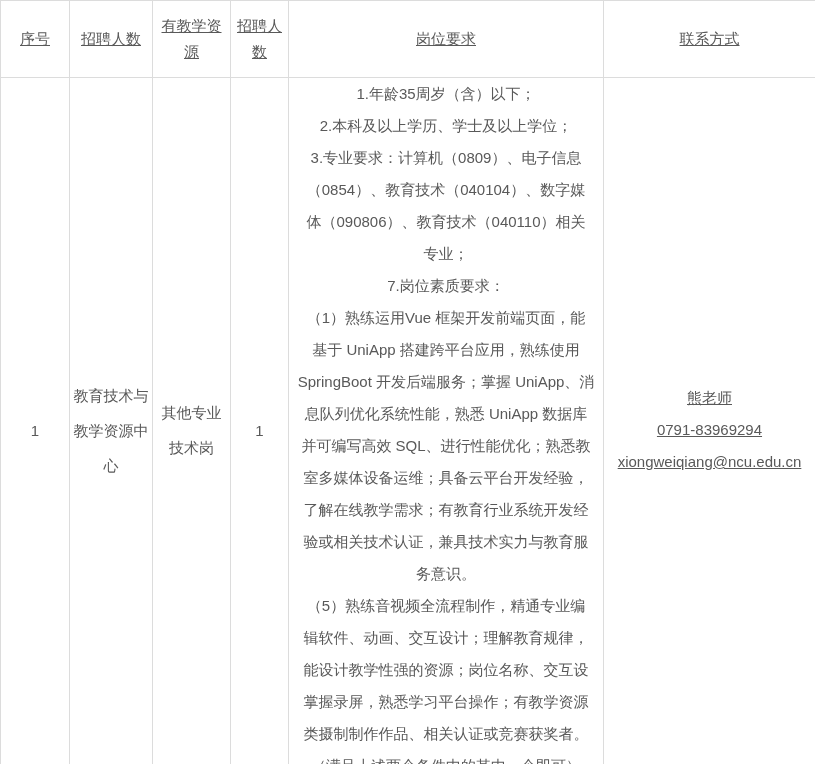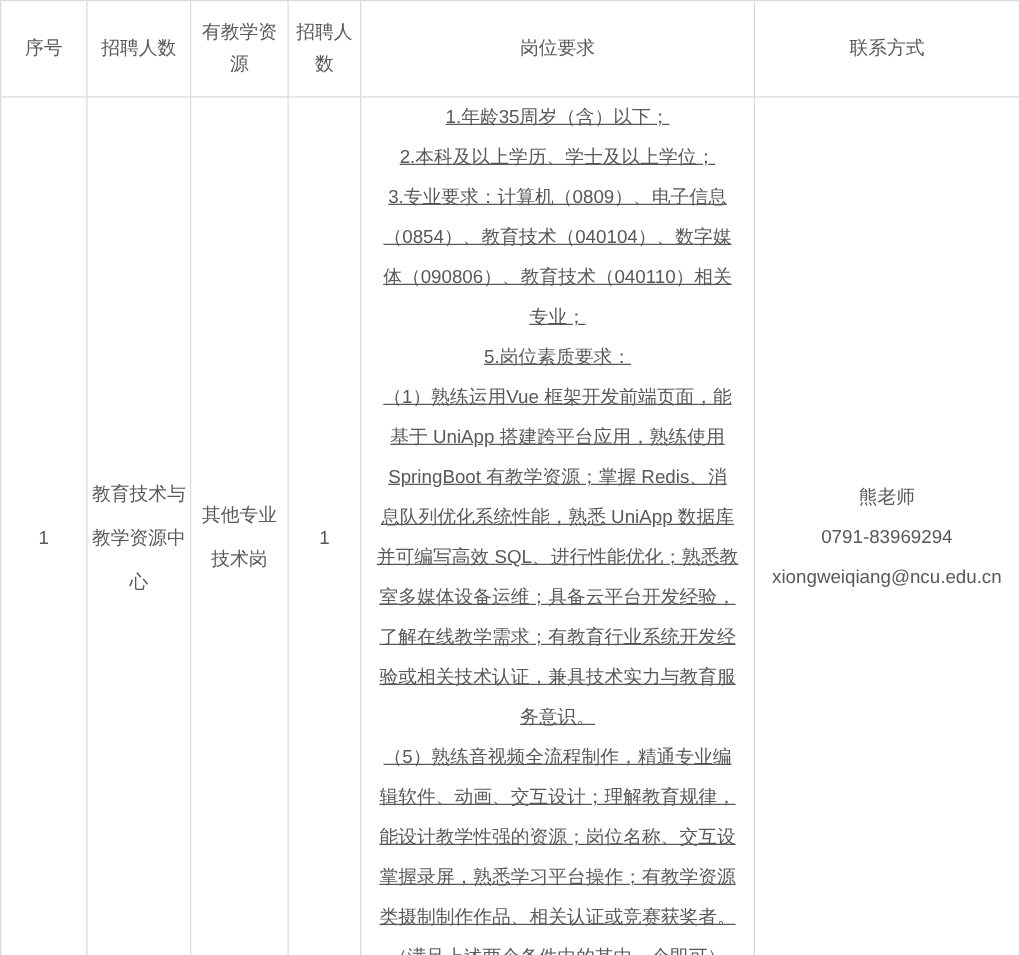--- a/index.html
+++ b/index.html
@@ -25,37 +25,38 @@
     text-align: center;
     vertical-align: middle;
     font-weight: normal;
     font-size: 15px;
     padding: 0 2px;
     overflow: hidden;
     word-break: break-all;
   }
   thead tr {
     height: 77px;
+    text-decoration: underline;
   }
   thead th {
     line-height: 26px;
   }
   td.side-cell {
     line-height: 35px;
   }
   td.req-cell {
     padding: 4px 4px 0 4px;
   }
   td.req-cell .req-lines div {
     line-height: 32px;
     white-space: nowrap;
-    text-decoration: underline;
   }
   td.contact-cell div {
     line-height: 32px;
+    text-decoration: underline;
   }
 </style>
 </head>
 <body>
 
 <table class="recruit">
   <colgroup>
     <col style="width:69px">
     <col style="width:83px">
     <col style="width:78px">
@@ -80,24 +81,24 @@
       <td class="side-cell">其他专业技术岗</td>
       <td class="side-cell">1</td>
       <td class="req-cell">
         <div class="req-lines">
             <div>1.年龄35周岁（含）以下；</div>
             <div>2.本科及以上学历、学士及以上学位；</div>
             <div>3.专业要求：计算机（0809）、电子信息</div>
             <div>（0854）、教育技术（040104）、数字媒</div>
             <div>体（090806）、教育技术（040110）相关</div>
             <div>专业；</div>
-            <div>5.岗位素质要求：</div>
+            <div>7.岗位素质要求：</div>
             <div>（1）熟练运用Vue 框架开发前端页面，能</div>
             <div>基于 UniApp 搭建跨平台应用，熟练使用</div>
-            <div>SpringBoot 有教学资源；掌握 Redis、消</div>
+            <div>SpringBoot 开发后端服务；掌握 UniApp、消</div>
             <div>息队列优化系统性能，熟悉 UniApp 数据库</div>
             <div>并可编写高效 SQL、进行性能优化；熟悉教</div>
             <div>室多媒体设备运维；具备云平台开发经验，</div>
             <div>了解在线教学需求；有教育行业系统开发经</div>
             <div>验或相关技术认证，兼具技术实力与教育服</div>
             <div>务意识。</div>
             <div>（5）熟练音视频全流程制作，精通专业编</div>
             <div>辑软件、动画、交互设计；理解教育规律，</div>
             <div>能设计教学性强的资源；岗位名称、交互设</div>
             <div>掌握录屏，熟悉学习平台操作；有教学资源</div>

